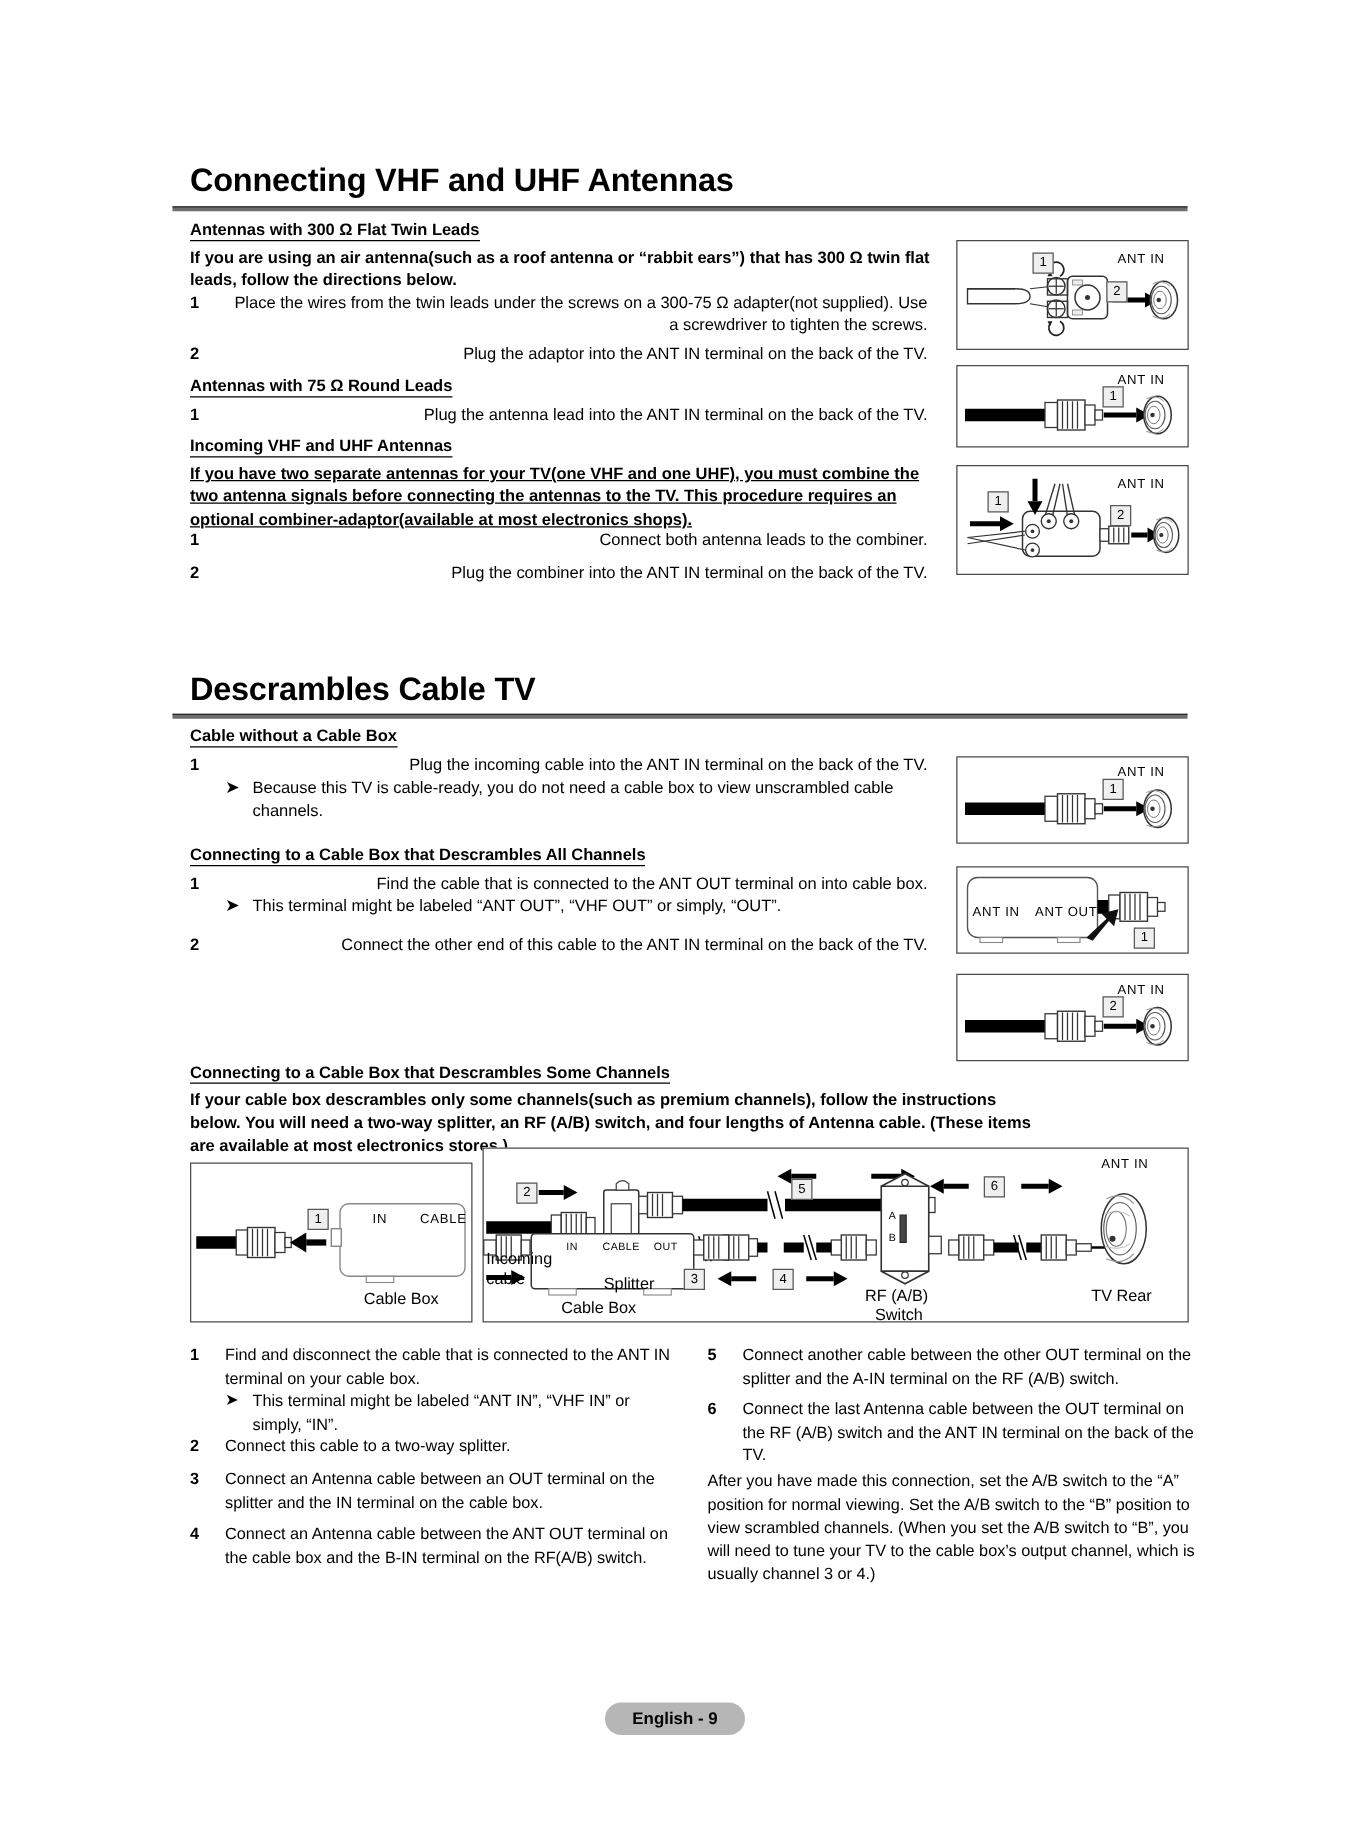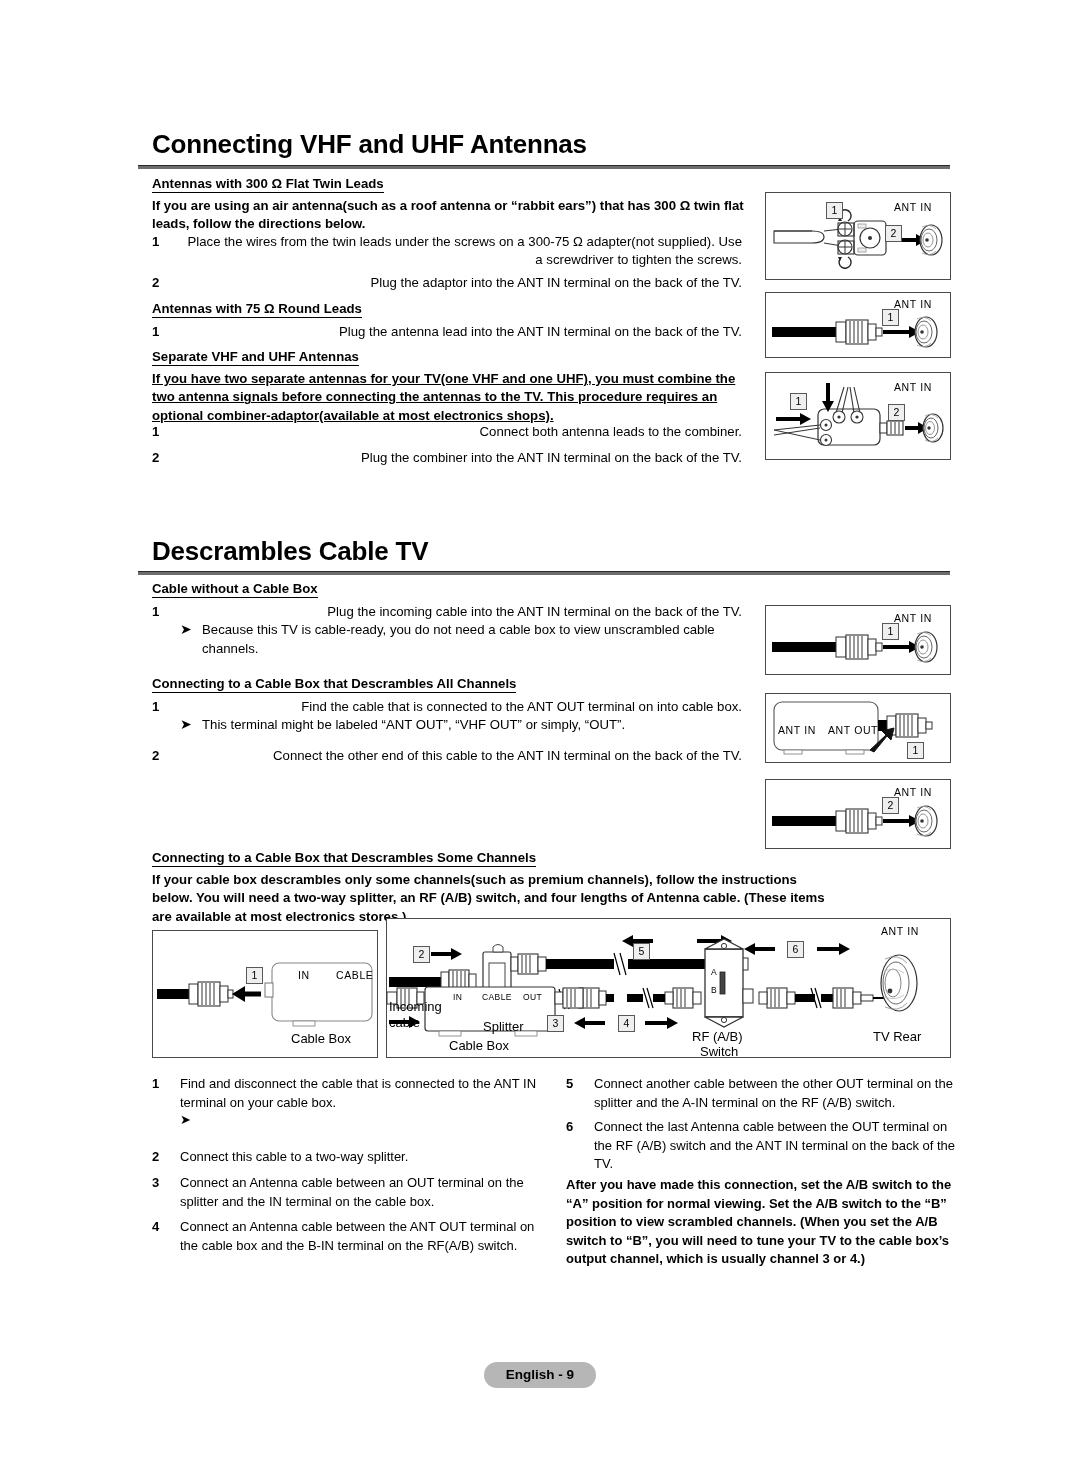--- a/index.html
+++ b/index.html
@@ -101,21 +101,20 @@
     font-weight: bold;
     width: 16px;
   }
   .bstep .txt { display: block; margin-left: 28px; }
   .bstep .sub { display: block; margin-left: 28px; position: relative; padding-left: 22px; }
   .bstep .sub .arw { position: absolute; left: 0; top: -1px; }
   .bnote {
     position: absolute;
     font-size: 13px;
     line-height: 18.6px;
-    font-weight: bold;
   }
 
   
   .dbox {
     position: absolute;
     border: 1.2px solid #4a4a4a;
     background: #fff;
     box-sizing: border-box;
   }
 
@@ -186,21 +185,21 @@
     <span class="txt">Plug the adaptor into the ANT IN terminal on the back of the TV.</span>
   </div>
 
   <div class="sub-head" style="left:152px; top:284px;">Antennas with 75 Ω Round Leads</div>
 
   <div class="step" style="left:152px; top:306px; width:590px;">
     <span class="num">1</span>
     <span class="txt">Plug the antenna lead into the ANT IN terminal on the back of the TV.</span>
   </div>
 
-  <div class="sub-head" style="left:152px; top:332px;">Separate VHF and UHF Antennas</div>
+  <div class="sub-head" style="left:152px; top:332px;">Incoming VHF and UHF Antennas</div>
 
   <div class="para" style="left:152px; top:353px; width:600px;text-decoration:underline;">If you have two separate antennas for your TV(one VHF and one UHF), you must combine the two antenna signals before connecting the antennas to the TV. This procedure requires an optional combiner-adaptor(available at most electronics shops).</div>
 
   <div class="step" style="left:152px; top:406px; width:590px;">
     <span class="num">1</span>
     <span class="txt">Connect both antenna leads to the combiner.</span>
   </div>
 
   <div class="step" style="left:152px; top:432px; width:590px;">
     <span class="num">2</span>
@@ -665,20 +664,21 @@
     <div class="chip" style="left:231px; top:96px;">4</div>
     <div class="chip" style="left:246px; top:24px;">5</div>
     <div class="chip" style="left:400px; top:22px;">6</div>
   </div>
 
   <div class="bstep" style="left:152px; top:1058px; width:385px;">
     <span class="num">1</span>
     <span class="txt">Find and disconnect the cable that is connected to the ANT IN terminal on your cable box.</span>
     <span class="sub">
       <span class="arw">➤</span>
+      <span>This terminal might be labeled “ANT IN”, “VHF IN” or simply, “IN”.</span>
     </span>
   </div>
 
   <div class="bstep" style="left:152px; top:1131px; width:385px;">
     <span class="num">2</span>
     <span class="txt">Connect this cable to a two-way splitter.</span>
   </div>
 
   <div class="bstep" style="left:152px; top:1157px; width:385px;">
     <span class="num">3</span>

